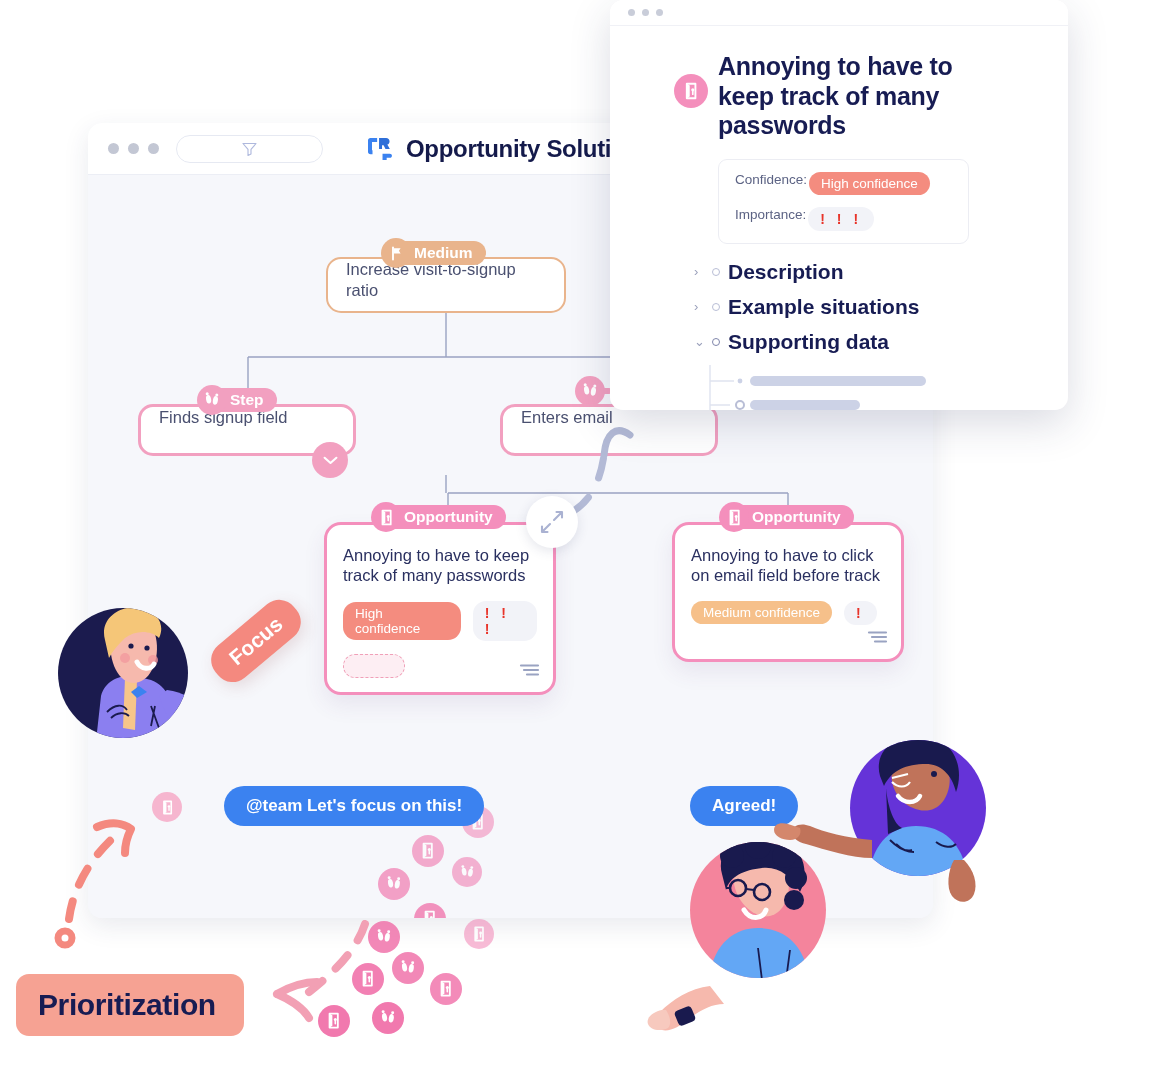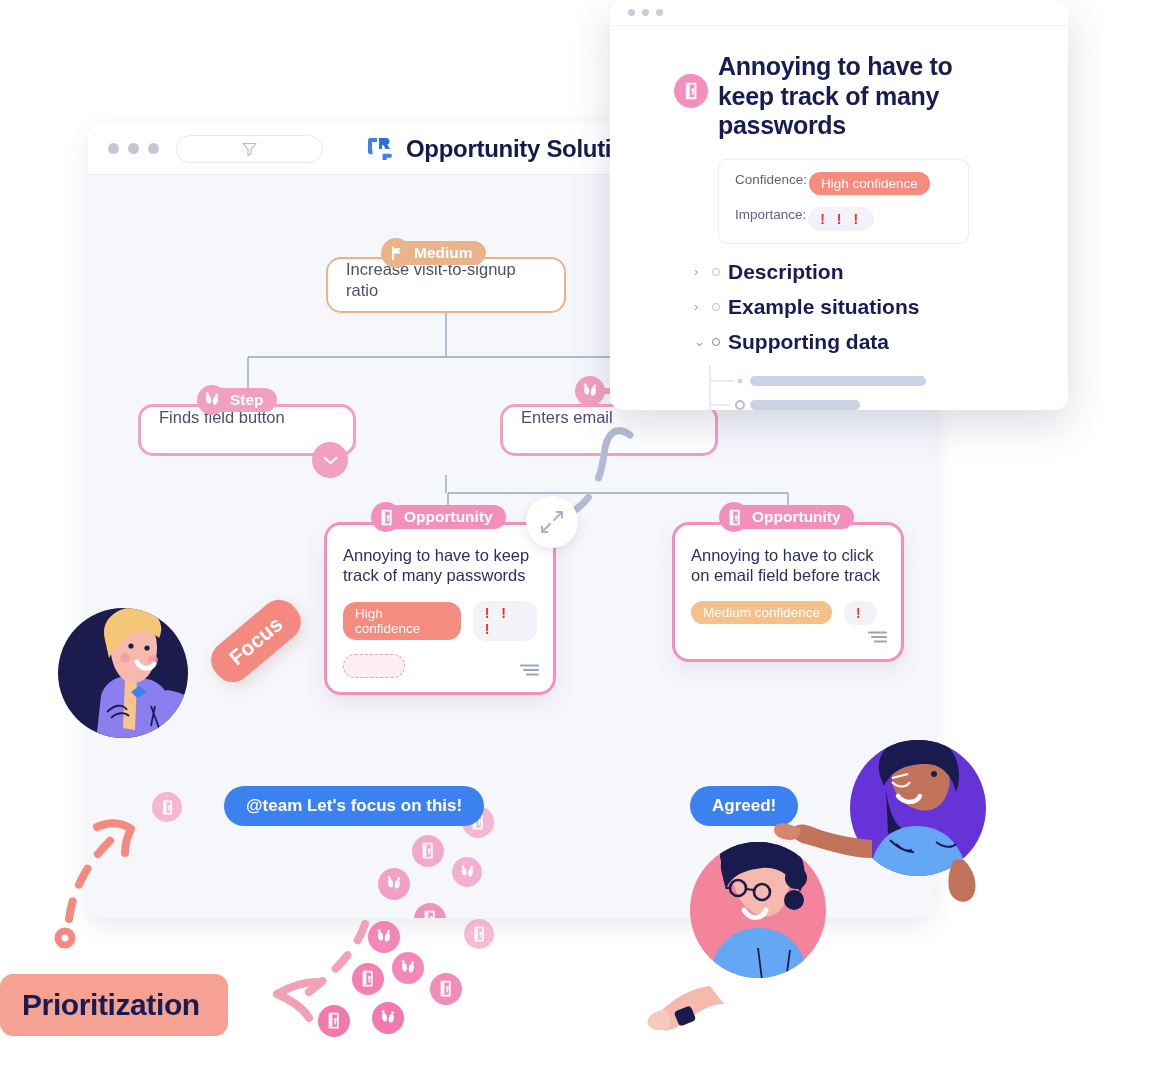--- a/index.html
+++ b/index.html
@@ -150,21 +150,21 @@
 
   
   .focus-badge {
     position: absolute; left: 205px; top: 620px;
     background: #f4897f; color: #fff; border-radius: 19px;
     padding: 9px 20px; font-size: 21px; font-weight: 700;
     transform: rotate(-40deg); z-index: 7;
     box-shadow: 0 6px 16px rgba(140,70,70,.16);
   }
   .prioritization {
-    position: absolute; left: 0px; top: 974px;
+    position: absolute; left: 16px; top: 974px;
     background: #f6a293; color: #171c53; border-radius: 13px;
     padding: 14px 28px 14px 22px; font-size: 30px; font-weight: 700;
     letter-spacing: -.4px; z-index: 8;
   }
 
   
   .modal {
     position: absolute; left: 610px; top: 0px;
     width: 458px; height: 410px;
     background: #ffffff; border-radius: 13px;
@@ -272,21 +272,21 @@
             <svg width="20" height="20" viewBox="0 0 20 20">
               <ellipse cx="6.6" cy="9.3" rx="2.5" ry="4.3" fill="#fff" transform="rotate(-10 6.6 9.3)"></ellipse>
               <ellipse cx="13.4" cy="10.4" rx="2.5" ry="4.3" fill="#fff" transform="rotate(10 13.4 10.4)"></ellipse>
               <circle cx="5.2" cy="3.8" r="1.5" fill="#fff"></circle>
               <circle cx="14.8" cy="4.9" r="1.5" fill="#fff"></circle>
             </svg>
           </span>
           <span>Step</span>
         </div>
         <div class="node-box step-box" style="width:218px">
-          <span class="node-text">Finds field button</span>
+          <span class="node-text">Finds signup field</span>
         </div>
       </div>
 
       <div class="node step-node-2">
         <div class="badge badge-step" style="left:78px;padding-right:4px">
           <span class="badge-icon">
             <svg width="20" height="20" viewBox="0 0 20 20">
               <ellipse cx="6.6" cy="9.3" rx="2.5" ry="4.3" fill="#fff" transform="rotate(-10 6.6 9.3)"></ellipse>
               <ellipse cx="13.4" cy="10.4" rx="2.5" ry="4.3" fill="#fff" transform="rotate(10 13.4 10.4)"></ellipse>
               <circle cx="5.2" cy="3.8" r="1.5" fill="#fff"></circle>

